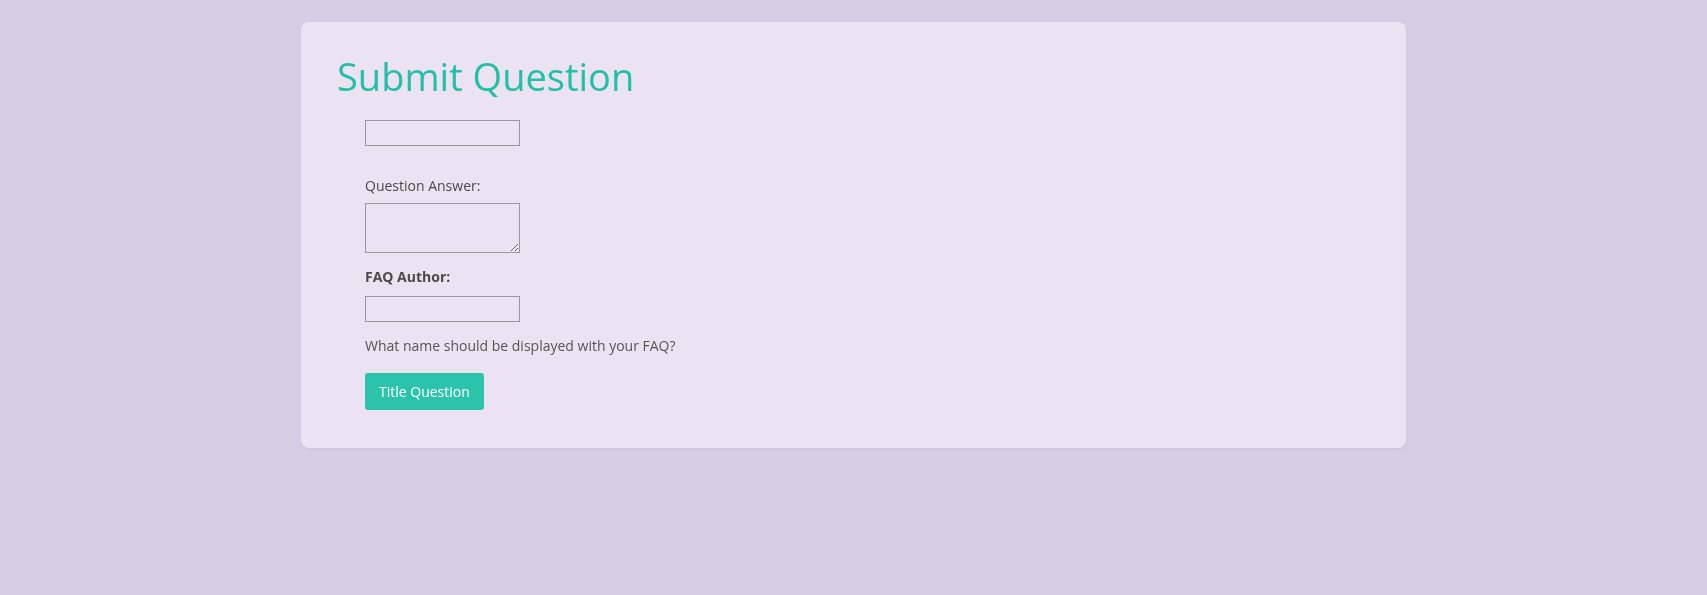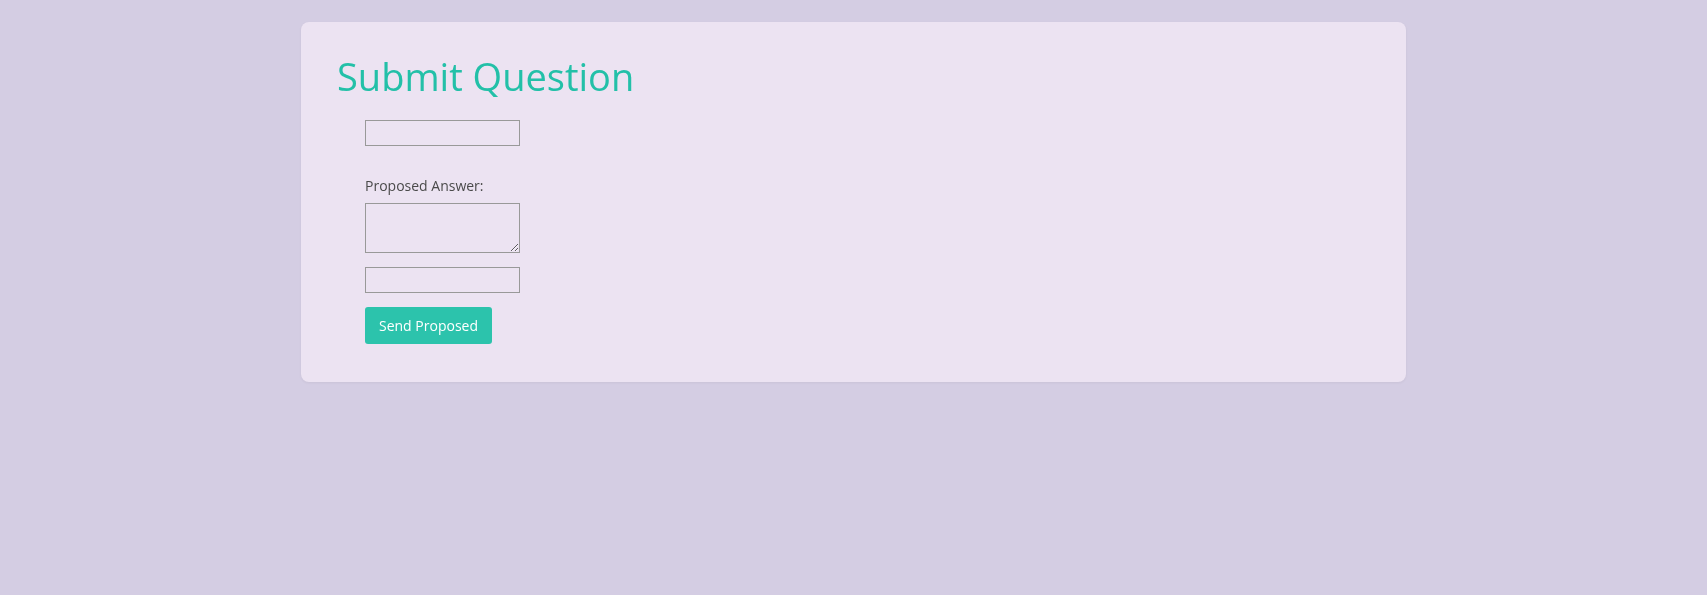--- a/index.html
+++ b/index.html
@@ -97,21 +97,23 @@
 
 <div class="card">
   <h1 class="page-title">Submit Question</h1>
 
   <div class="form-section">
 
     <input type="text" class="text-input" value="" style="">
 
     <div class="spacer-small"></div>
 
-    <label class="label-normal">Proposed Answer:</label>
+    <label class="label-normal">Question Answer:</label>
     <textarea class="textarea-input" style=""></textarea>
 
+    <label class="label-bold">FAQ Author:</label>
     <input type="text" class="text-input" value="" style="">
+    <div class="help-text">What name should be displayed with your FAQ?</div>
 
-    <button class="submit-button">Send Proposed</button>
+    <button class="submit-button">Title Question</button>
 
   </div>
 </div>
 
 </body></html>

